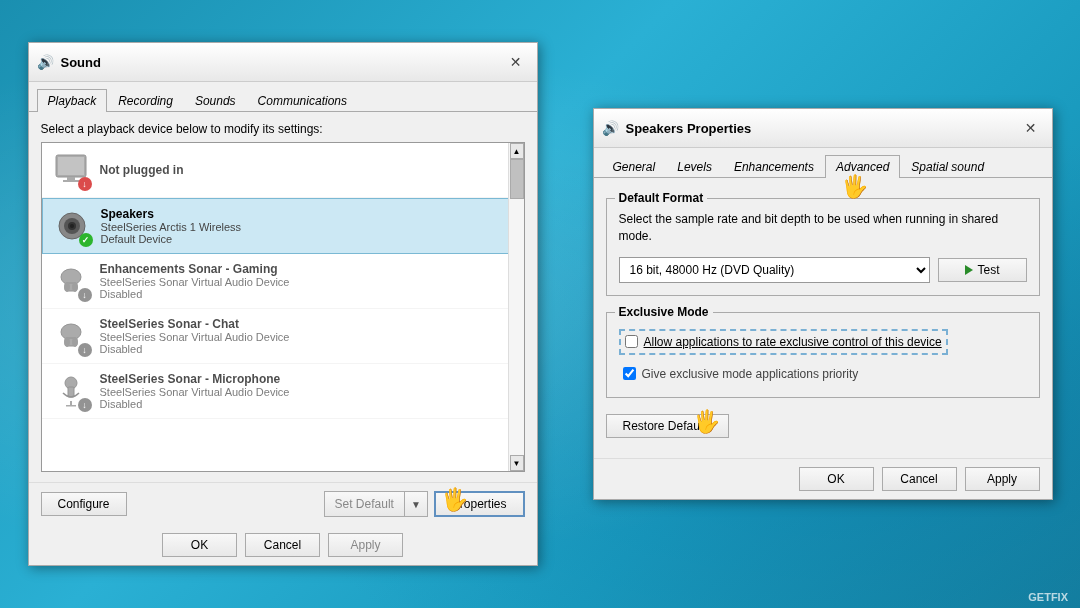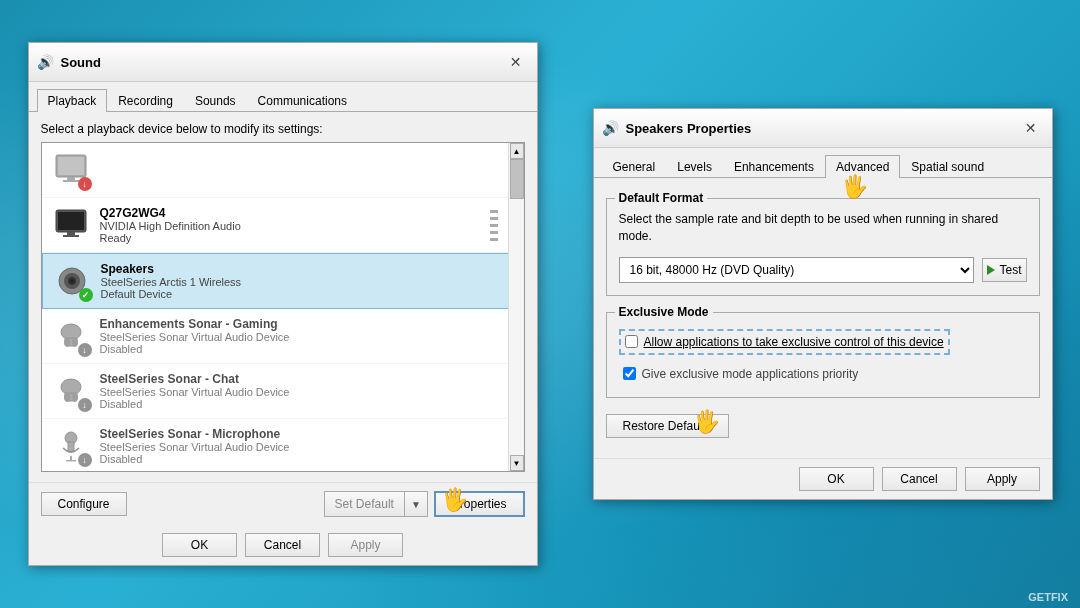--- a/index.html
+++ b/index.html
@@ -71,20 +71,21 @@
       font-size: 14px;
       color: #444;
     }
 
     
     .tab-bar {
       background: #f0f0f0;
       padding: 6px 8px 0 8px;
       display: flex;
       border-bottom: 1px solid #aaa;
+      font-style: italic;
     }
     .tab {
       padding: 4px 10px;
       border: 1px solid transparent;
       border-bottom: none;
       cursor: pointer;
       font-size: 12px;
       color: #000;
       background: transparent;
       position: relative;
@@ -321,21 +322,21 @@
     }
     .format-select {
       flex: 1;
       padding: 4px 6px;
       border: 1px solid #999;
       background: white;
       font-size: 12px;
       cursor: pointer;
     }
     .test-btn {
-      padding: 4px 4px;
+      padding: 4px 26px;
       border: 1px solid #aaa;
       background: linear-gradient(to bottom, #f8f8f8, #e8e8e8);
       cursor: pointer;
       font-size: 12px;
       display: flex;
       align-items: center;
       gap: 4px;
       white-space: nowrap;
     }
     .test-btn .play-icon {
@@ -428,44 +429,25 @@
       <div class="device-item disabled-item">
         <div class="device-icon">
           <svg viewBox="0 0 36 36" fill="none" xmlns="http://www.w3.org/2000/svg">
             <rect x="3" y="3" width="30" height="22" rx="2" fill="#888" stroke="#666" stroke-width="1"></rect>
             <rect x="5" y="5" width="26" height="18" fill="#aaa"></rect>
             <rect x="14" y="25" width="8" height="3" fill="#888"></rect>
             <rect x="10" y="28" width="16" height="2" fill="#888"></rect>
           </svg>
           <span class="red-arrow">↓</span>
         </div>
-      </div>
-
-      <div class="device-item">
-        <div class="device-icon">
-          <svg viewBox="0 0 36 36" fill="none" xmlns="http://www.w3.org/2000/svg">
-            <rect x="3" y="3" width="30" height="22" rx="2" fill="#555" stroke="#444" stroke-width="1"></rect>
-            <rect x="5" y="5" width="26" height="18" fill="#222"></rect>
-            <rect x="14" y="25" width="8" height="3" fill="#555"></rect>
-            <rect x="10" y="28" width="16" height="2" fill="#555"></rect>
-          </svg>
-        </div>
         <div class="device-info">
-          <div class="device-name">Q27G2WG4</div>
-          <div class="device-desc">NVIDIA High Definition Audio</div>
-          <div class="device-status">Ready</div>
-        </div>
-        <div style="display:flex;flex-direction:column;gap:2px;margin-right:18px;">
-          <div style="width:8px;height:3px;background:#aaa;margin:1px 0;"></div>
-          <div style="width:8px;height:3px;background:#aaa;margin:1px 0;"></div>
-          <div style="width:8px;height:3px;background:#aaa;margin:1px 0;"></div>
-          <div style="width:8px;height:3px;background:#aaa;margin:1px 0;"></div>
-          <div style="width:8px;height:3px;background:#aaa;margin:1px 0;"></div>
-        </div>
-      </div>
+          <div class="device-name">Not plugged in</div>
+        </div>
+      </div>
+
 
       <div class="device-item selected">
         <div class="device-icon" style="position:relative;">
           <svg viewBox="0 0 36 36" fill="none" xmlns="http://www.w3.org/2000/svg">
             <circle cx="18" cy="18" r="13" fill="#888" stroke="#666" stroke-width="1"></circle>
             <circle cx="18" cy="18" r="8" fill="#555"></circle>
             <circle cx="18" cy="18" r="4" fill="#333"></circle>
             <circle cx="18" cy="18" r="2" fill="#222"></circle>
           </svg>
           <span class="green-check">✓</span>
@@ -588,21 +570,21 @@
           <span class="play-icon"></span>
           <span>Test</span>
         </button>
       </div>
     </div>
 
     <div class="group-box" style="margin-top:16px;">
       <span class="group-box-title">Exclusive Mode</span>
       <div class="checkbox-row" style="margin-top:8px; border: 2px dashed #7ab0d4; padding: 4px; display:inline-flex;">
         <input type="checkbox" id="excl1" style="">
-        <label class="checkbox-label underline" for="excl1">Allow applications to take exclusive control of this device</label>
+        <label class="checkbox-label underline" for="excl1">Allow applications to rate exclusive control of this device</label>
       </div>
       <div class="exclusive-row" style="padding:4px;">
         <input type="checkbox" id="excl2" checked="" style="">
         <label class="exclusive-label" for="excl2">Give exclusive mode applications priority</label>
       </div>
     </div>
 
     <div class="restore-btn-row">
       <button class="win-btn">Restore Defaults</button>
     </div>

